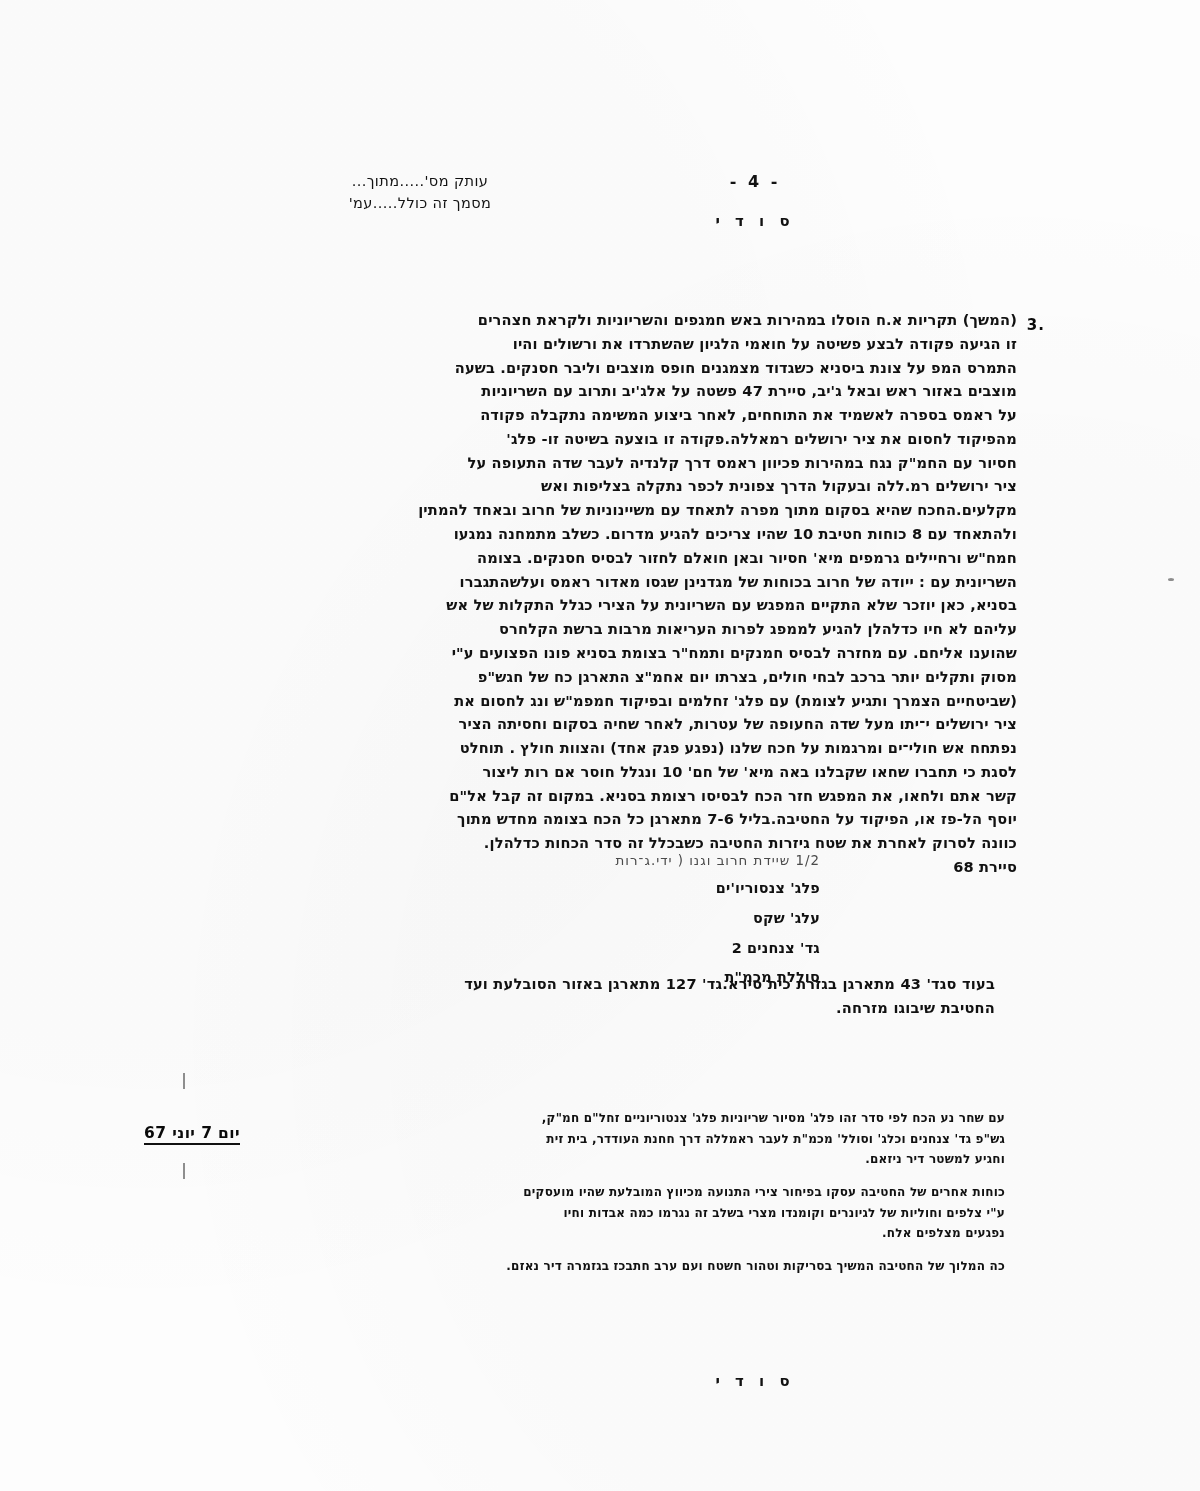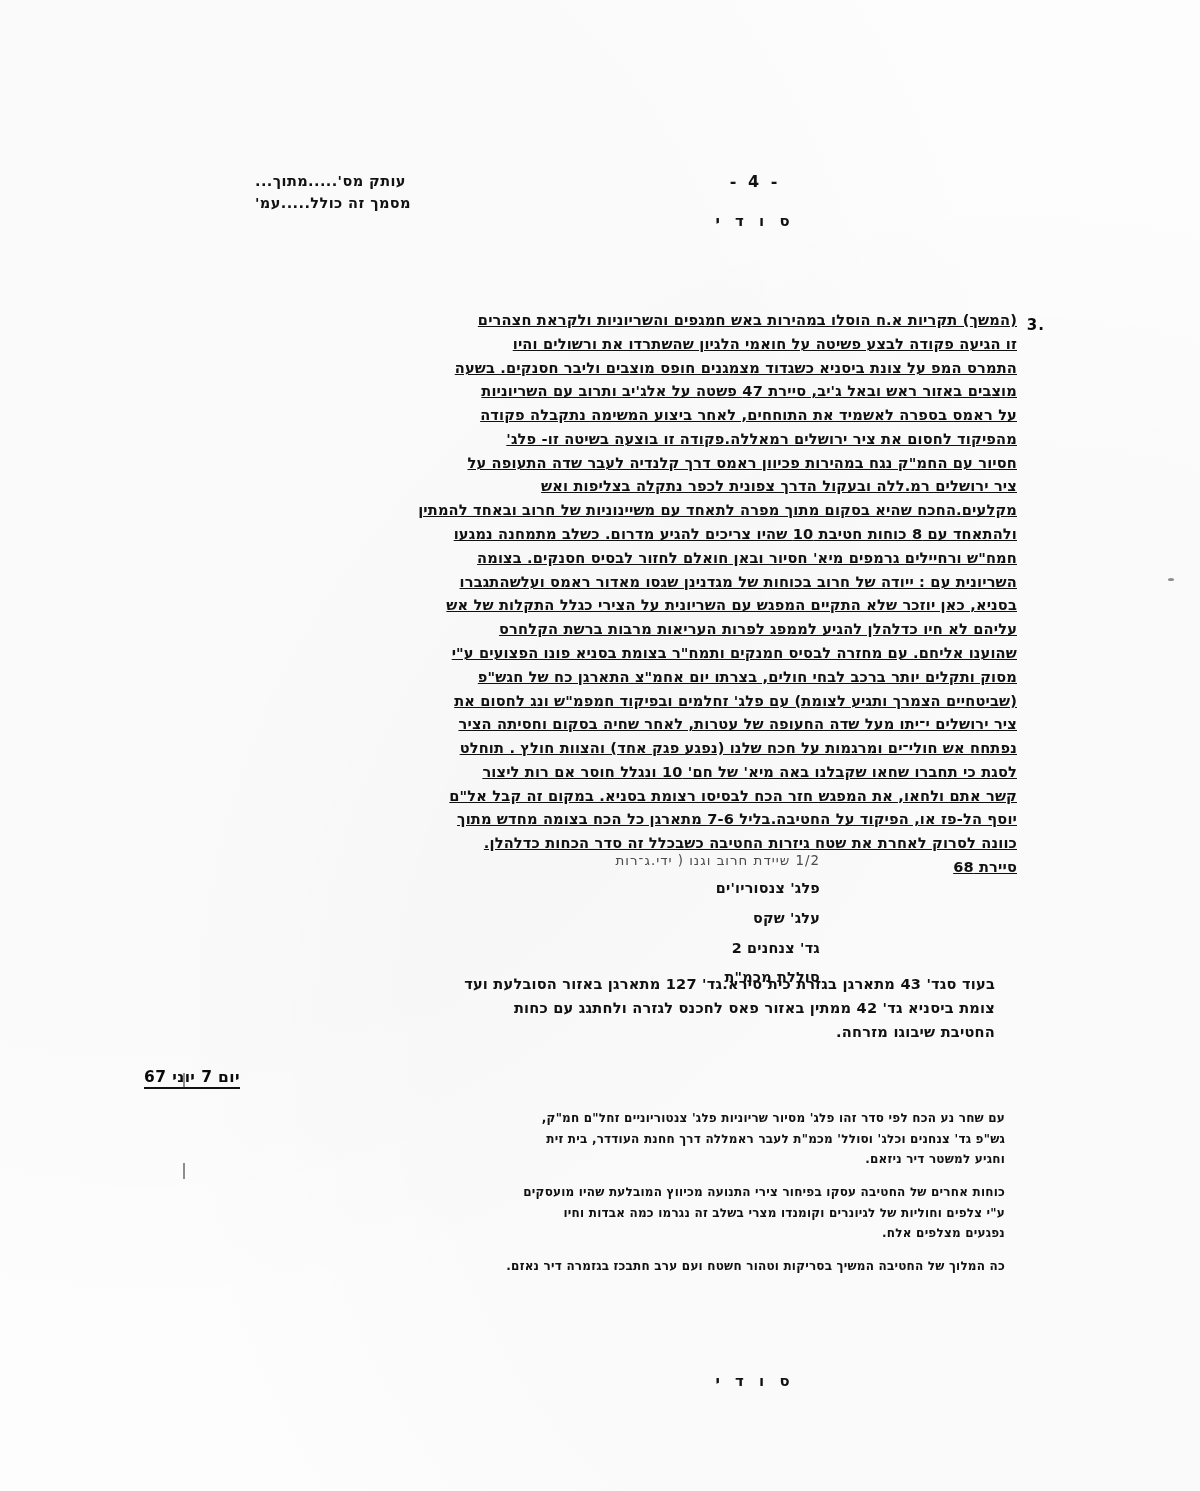--- a/index.html
+++ b/index.html
@@ -35,25 +35,25 @@
     text-align: right;
   }
 
   
   .header-left {
     position: absolute;
     top: 170px;
     left: 255px;
     width: 330px;
     direction: rtl;
-    text-align: left;
+    text-align: center;
     font-size: 14.5px;
     line-height: 1.55;
     letter-spacing: 0.4px;
-    font-weight: 700;
+    font-weight: 400;
     color: #121212;
   }
   .page-number {
     position: absolute;
     top: 172px;
     left: 690px;
     width: 130px;
     text-align: center;
     font-size: 16px;
     font-weight: 700;
@@ -91,21 +91,21 @@
     width: 905px;
     margin-right: 28px;
     font-size: 14.6px;
     line-height: 1.63;
     letter-spacing: 0.15px;
     font-weight: 700;
     text-align: justify;
     text-align-last: right;
     color: #111;
   }
-  .para .ln { display: block; white-space: nowrap; text-decoration: underline; }
+  .para .ln { display: block; white-space: nowrap; }
 
   
   .mid-list {
     position: absolute;
     top: 847px;
     right: 380px;
     width: 560px;
     font-size: 14.4px;
     line-height: 2.05;
     font-weight: 700;
@@ -130,21 +130,21 @@
     line-height: 1.66;
     font-weight: 700;
     letter-spacing: 0.2px;
     color: #111;
   }
   .para2 .ln { display: block; white-space: nowrap; }
 
   
   .date-heading {
     position: absolute;
-    top: 1068px;
+    top: 1124px;
     right: 960px;
     font-size: 15.5px;
     font-weight: 700;
     letter-spacing: 0.4px;
     border-bottom: 2px solid #111;
     padding-bottom: 1px;
     white-space: nowrap;
   }
 
   
@@ -236,21 +236,20 @@
     <div class="mid-list" id="midlist">
         <span class="row faint">1/2 שיידת חרוב וגנו ( ידי.ג־רות</span>
         <span class="row">פלג' צנסוריו'ים</span>
         <span class="row">עלג' שקס</span>
         <span class="row">גד' צנחנים 2</span>
         <span class="row">סוללת מכמ"ת</span>
       </div>
 
     <div class="para2" id="para2">
         <span class="ln">בעוד סגד' 43 מתארגן בגזרת כית סירא.גד' 127 מתארגן באזור הסובלעת ועד</span>
-        <span class="ln">צומת ביסניא גד' 42 ממתין באזור פאס לחכנס לגזרה ולחתגג עם כחות</span>
         <span class="ln">החטיבת שיבוגו מזרחה.</span>
       </div>
 
     <div class="date-heading">יום 7 יוני 67</div>
 
     <div class="para3" id="para3">
         <span class="ln">עם שחר נע הכח לפי סדר זהו פלג' מסיור שריוניות פלג' צנטוריוניים זחל"ם חמ"ק,</span>
         <span class="ln">גש"פ גד' צנחנים וכלג'      וסולל' מכמ"ת לעבר ראמללה דרך חחנת העודדר, בית זית</span>
         <span class="ln">וחגיע למשטר דיר ניזאם.</span>
         <span class="gap"></span>

